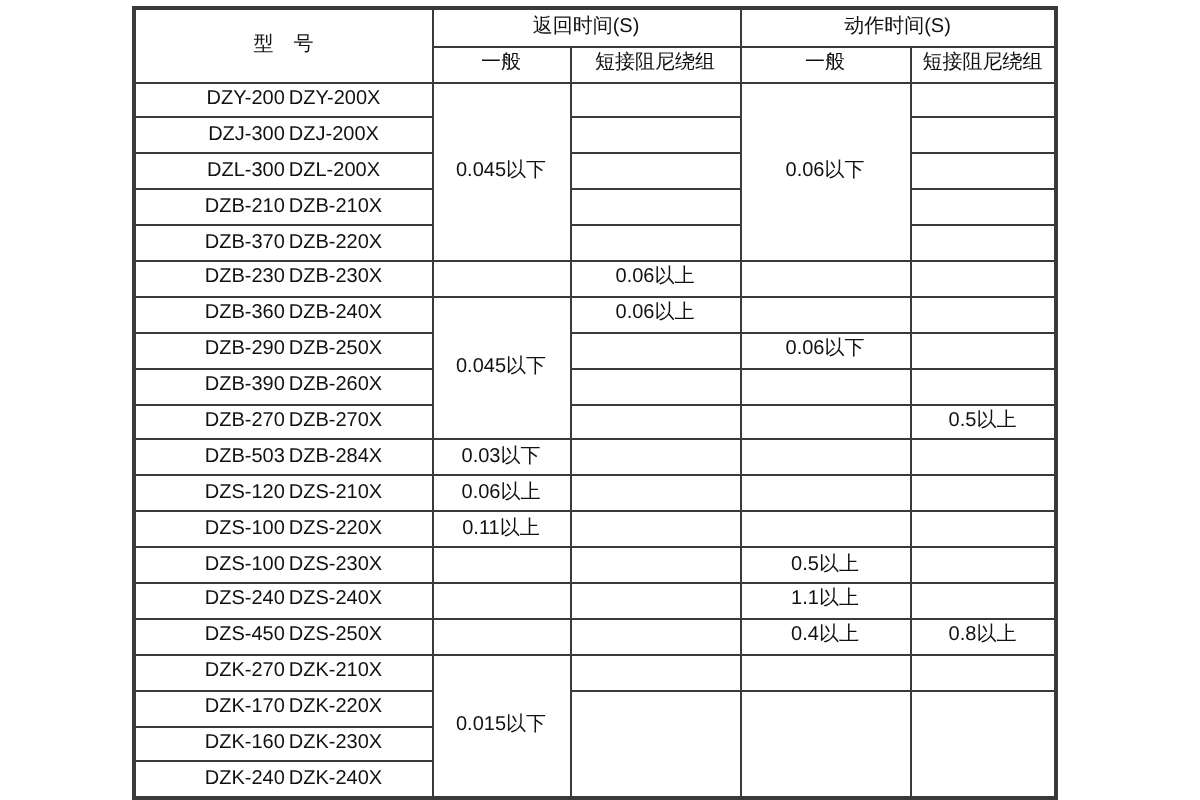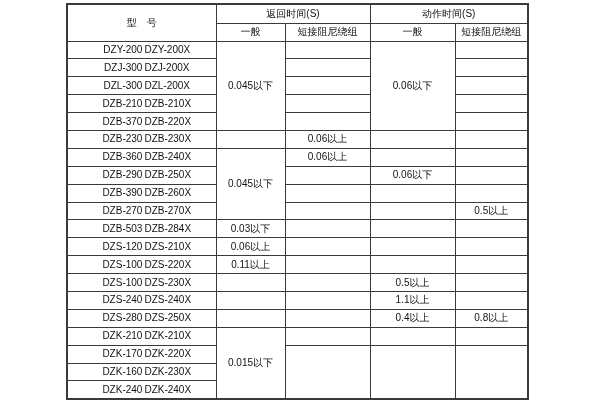--- a/index.html
+++ b/index.html
@@ -216,33 +216,33 @@
             </div>
           </td>
       <td></td>
       <td></td>
       <td>1.1以上</td>
       <td></td>
     </tr>
     <tr>
       <td>
             <div class="model-pair">
-              <span>DZS-280</span>
+              <span>DZS-450</span>
               <span>DZS-250X</span>
             </div>
           </td>
       <td></td>
       <td></td>
       <td>0.4以上</td>
       <td>0.8以上</td>
     </tr>
     <tr>
       <td>
             <div class="model-pair">
-              <span>DZK-210</span>
+              <span>DZK-270</span>
               <span>DZK-210X</span>
             </div>
           </td>
       <td rowspan="4">0.015以下</td>
       <td></td>
       <td></td>
       <td></td>
     </tr>
     <tr>
       <td>

